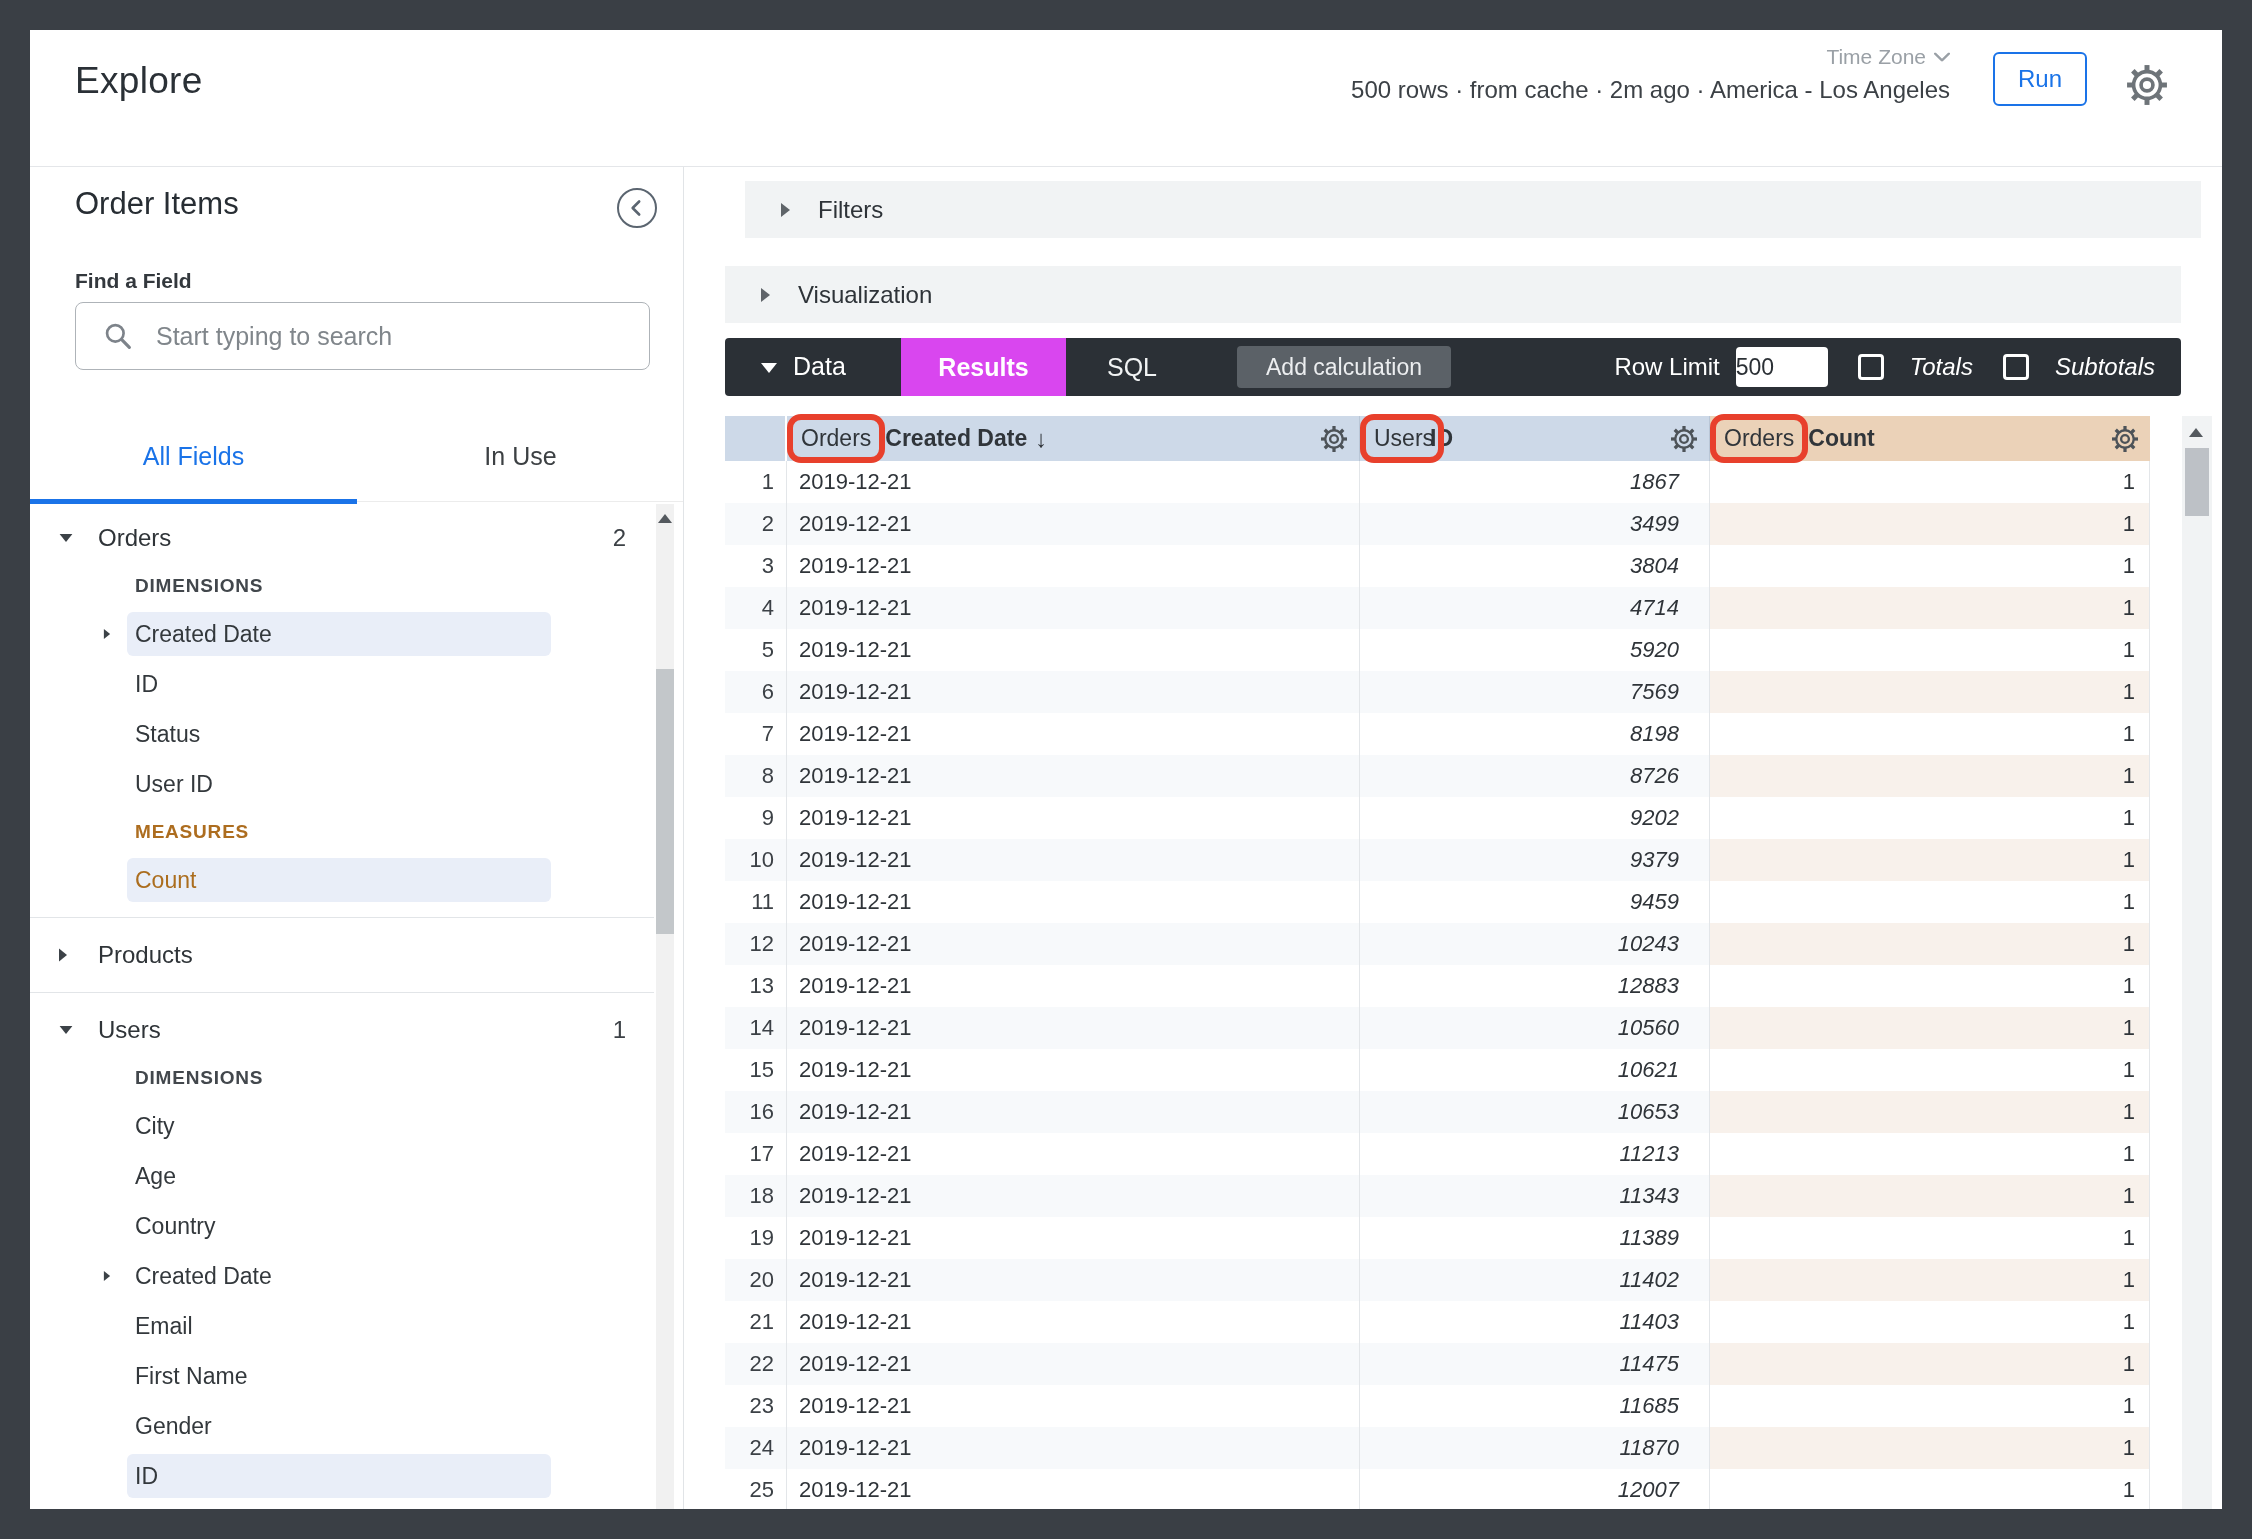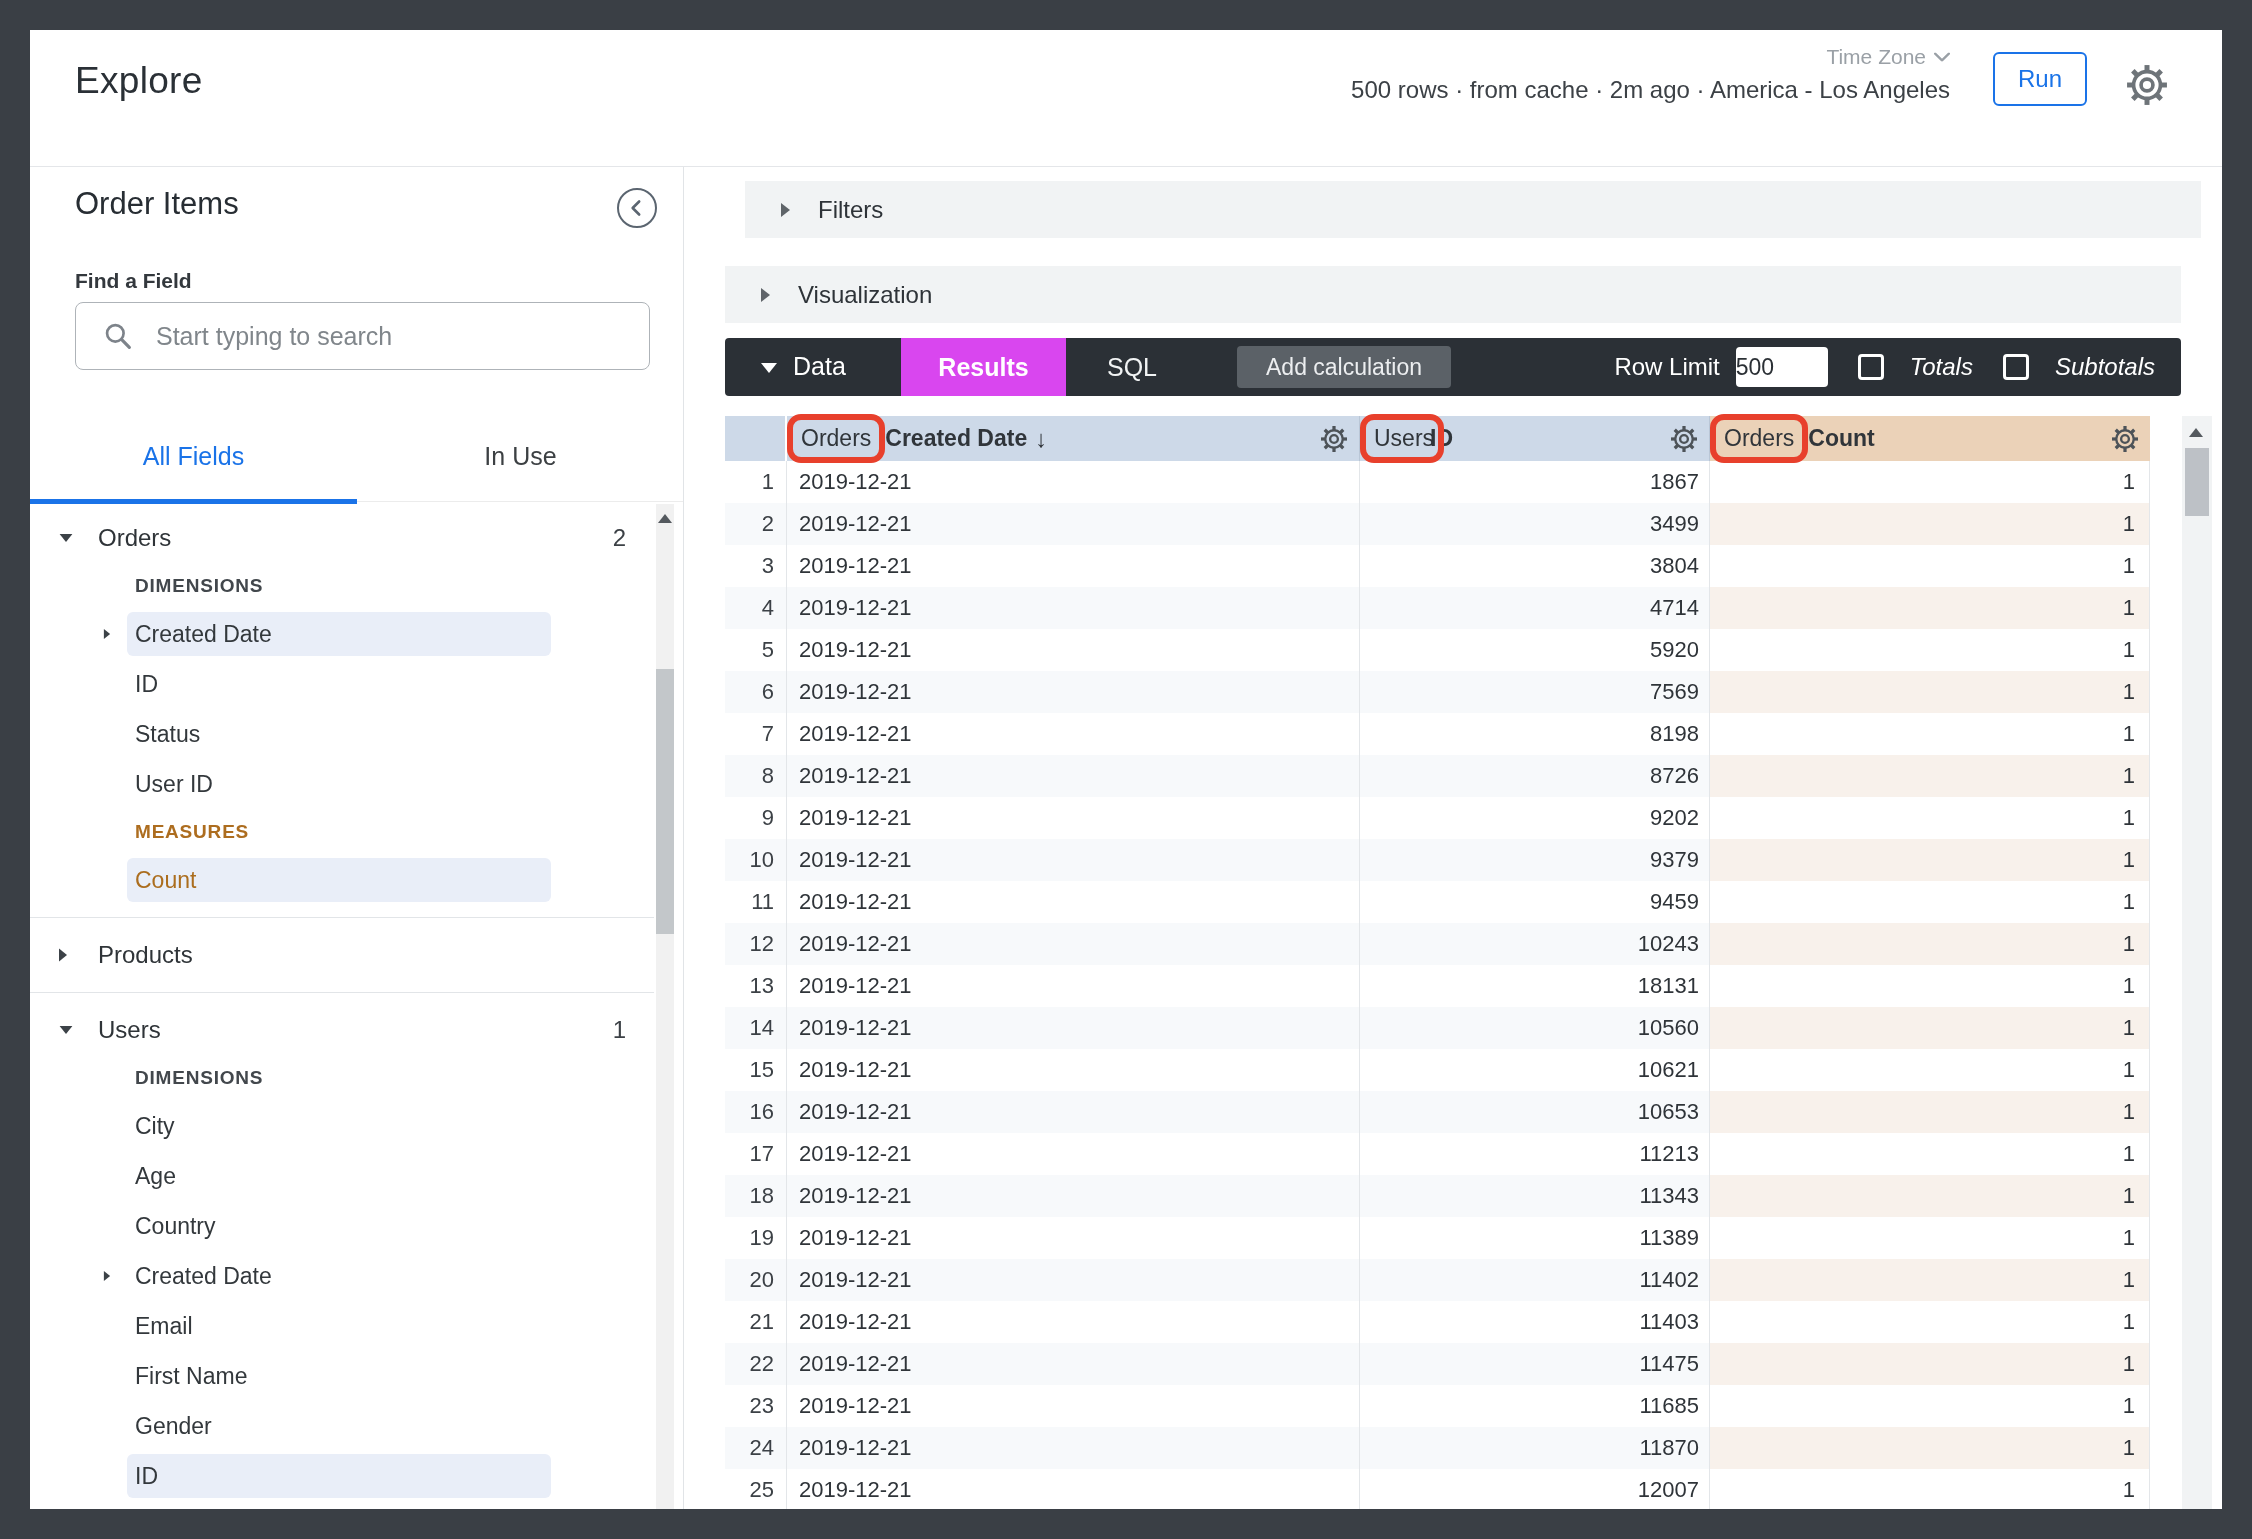--- a/index.html
+++ b/index.html
@@ -95,21 +95,21 @@
   .sort-arrow { font-size:24px; margin-left:8px; }
 
   .hl { display:inline-block; position:relative; z-index:5; border:6px solid #e8402c; border-radius:14px; padding:5px 8px; margin:-11px -8px -11px -12px; }
   .th.c2 .hl { margin-right:-22px; padding-right:4px; }
 
   .tbody { position:absolute; left:0; top:45px; right:0; bottom:0; overflow:hidden; z-index:1; }
   .tr { display:flex; height:42px; }
   .td { display:flex; align-items:center; font-size:22px; color:#2f3439; }
   .td.rn { width:62px; justify-content:flex-end; padding-right:12px; color:#3c4146; border-right:1px solid #e3e6e9; }
   .td.date { width:573px; padding-left:12px; border-right:1px solid #e3e6e9; }
-  .td.uid { width:350px; justify-content:flex-end; padding-right:10px; border-right:1px solid #e3e6e9; }
+  .td.uid { width:350px; justify-content:flex-end; padding-right:30px; border-right:1px solid #e3e6e9;font-style:italic; }
   .td.cnt { width:440px; justify-content:flex-end; padding-right:14px; border-right:1px solid #e3e6e9; }
   .tr.even .rn, .tr.even .date, .tr.even .uid { background:#f7f9fb; }
   .tr.even .cnt { background:#f8f1eb; }
   .tr.odd .cnt { background:#fff; }
 
   .tbl-scrollbar { position:absolute; right:-31px; top:0; bottom:0; width:30px; background:#f1f3f4; }
   .tbl-scrollbar .arrow-up { position:absolute; top:12px; left:7px; }
   .tbl-scrollbar .thumb { position:absolute; top:32px; height:68px; left:3px; width:24px; background:#bdc1c6; }
 
   
@@ -386,21 +386,21 @@
           </div>
           <div class="tr even">
             <div class="td rn">12</div>
             <div class="td date">2019-12-21</div>
             <div class="td uid">10243</div>
             <div class="td cnt">1</div>
           </div>
           <div class="tr odd">
             <div class="td rn">13</div>
             <div class="td date">2019-12-21</div>
-            <div class="td uid">18131</div>
+            <div class="td uid">12883</div>
             <div class="td cnt">1</div>
           </div>
           <div class="tr even">
             <div class="td rn">14</div>
             <div class="td date">2019-12-21</div>
             <div class="td uid">10560</div>
             <div class="td cnt">1</div>
           </div>
           <div class="tr odd">
             <div class="td rn">15</div>

